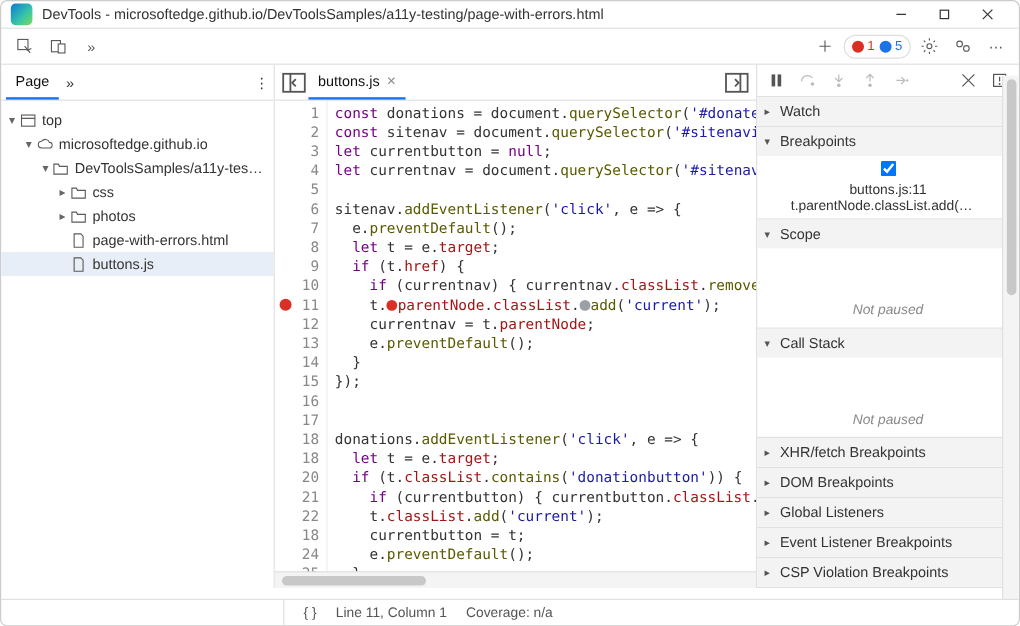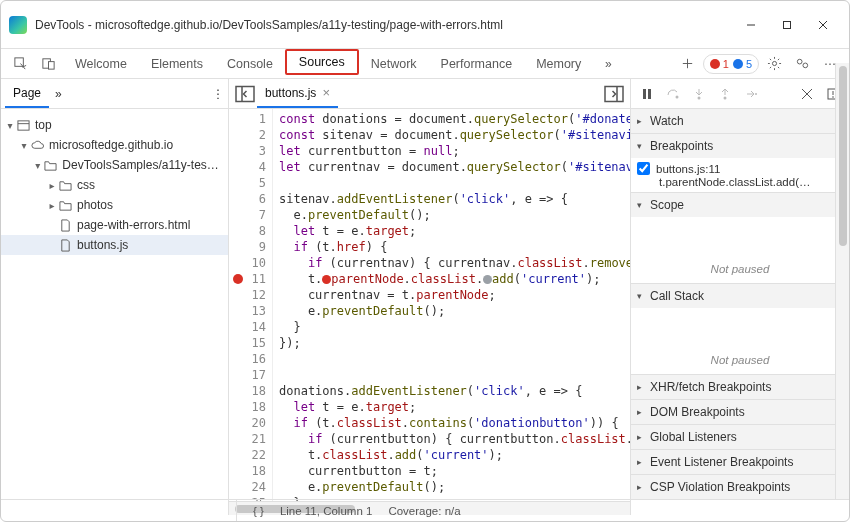--- a/index.html
+++ b/index.html
@@ -1,19 +1,19 @@
 <!DOCTYPE html>
 <html><head>
 <meta charset="utf-8">
 <style>
   * { box-sizing: border-box; margin: 0; padding: 0; }
   body { font-family: "Segoe UI", Arial, sans-serif; font-size: 12px; background: #fff; color: #333; width: 850px; height: 522px; overflow: hidden; border: 1px solid #ccc; border-radius: 6px; position: relative; }
   
   
-  .titlebar { display: flex; align-items: center; height: 48px; padding: 0 8px; border-bottom: 1px solid #e0e0e0; }
+  .titlebar { display: flex; align-items: center; height: 23px; padding: 0 8px; border-bottom: 1px solid #e0e0e0; }
   .titlebar .app-icon { width: 18px; height: 18px; border-radius: 4px; background: linear-gradient(135deg,#0b7bd6 0%,#38c6a8 60%,#7ed957 100%); margin-right: 8px; flex-shrink:0;}
   .titlebar .title { flex: 1; font-size: 12px; color: #333; white-space: nowrap; overflow:hidden; text-overflow: ellipsis;}
   .win-btn { width: 36px; height: 28px; display:flex; align-items:center; justify-content:center; color:#333; }
   .win-btn svg { width:10px; height:10px; }
 
   
   .maintabs { display:flex; align-items:center; height:30px; border-bottom: 1px solid #e0e0e0; padding: 0 6px; gap:2px;}
   .maintabs .icon-btn { width:26px; height:26px; display:flex; align-items:center; justify-content:center; color:#5a5a5a;}
   .maintabs .icon-btn svg { width:15px; height:15px; }
   .tab { padding: 0 12px; height:30px; display:flex; align-items:center; color:#5a5a5a; font-size:12.5px; }
@@ -68,21 +68,21 @@
   .dbg-tools .tbtn{width:20px;height:20px;display:flex;align-items:center;justify-content:center;color:#555;}
   .dbg-tools .tbtn.dis{color:#bbb;}
   .dbg-tools svg{width:14px;height:14px;}
   .dbg-tools .sep{flex:1;}
   .panel-section { border-bottom:1px solid #e0e0e0; }
   .sec-head { display:flex; align-items:center; height:24px; padding:0 6px; font-size:12px; color:#333; background:#f3f3f3;}
   .sec-head .tw{width:10px;color:#555;font-size:9px;margin-right:3px;}
   .sec-body { padding:4px 6px; font-size:11.5px; }
   .np { color:#888; font-style:italic; text-align:center; padding:4px 0;margin-top:38px;}
   .bp-item { display:flex; flex-direction:column; gap:1px; }
-  .bp-item .r1{display:flex;align-items:center;gap:6px;}
+  .bp-item .r1{display:flex;align-items:center;gap:6px;flex-direction:column;}
   .bp-item input{margin:0;}
   .bp-item .sub{padding-left:22px; color:#333; overflow:hidden; text-overflow:ellipsis; white-space:nowrap;}
 
   
   .status { position:absolute; bottom:0; left:0; right:0; height:22px; border-top:1px solid #e0e0e0; display:flex; align-items:center; padding:0 8px; font-size:11.5px; color:#555; gap:16px;}
   .status .left-edge{width:228px; border-right:1px solid #e0e0e0; height:22px; display:flex; align-items:center;}
   
   .vsb { position:absolute; right:0; top:62px; bottom:22px; width:14px; background:#f4f4f4; border-left:1px solid #e0e0e0;}
   .vsb .vth{width:8px; height:180px; background:#c8c8c8; border-radius:4px; margin:3px auto;}
 </style>
@@ -115,29 +115,20 @@
       <svg viewBox="0 0 16 16">
         <rect x="2" y="2" width="9" height="9" fill="none" stroke="currentColor"></rect>
         <path d="M8 8 L13 14 M10 12 L14 10" stroke="currentColor" fill="none"></path>
       </svg>
     </div>
   <div class="icon-btn">
       <svg viewBox="0 0 16 16">
         <rect x="2" y="3" width="8" height="10" fill="none" stroke="currentColor"></rect>
         <rect x="8" y="6" width="6" height="8" fill="#fff" stroke="currentColor"></rect>
       </svg>
-    </div>
-  <div id="tabs-host" style="display:flex;">
-      <div class="tab">Welcome</div>
-      <div class="tab">Elements</div>
-      <div class="tab">Console</div>
-      <div class="tab active highlight">Sources</div>
-      <div class="tab">Network</div>
-      <div class="tab">Performance</div>
-      <div class="tab">Memory</div>
     </div>
   <div class="icon-btn">»</div>
   <div class="spacer"></div>
   <div class="icon-btn">
       <svg viewBox="0 0 16 16">
         <line x1="8" y1="3" x2="8" y2="13" stroke="currentColor"></line>
         <line x1="3" y1="8" x2="13" y2="8" stroke="currentColor"></line>
       </svg>
     </div>
   <div class="badge-group">

